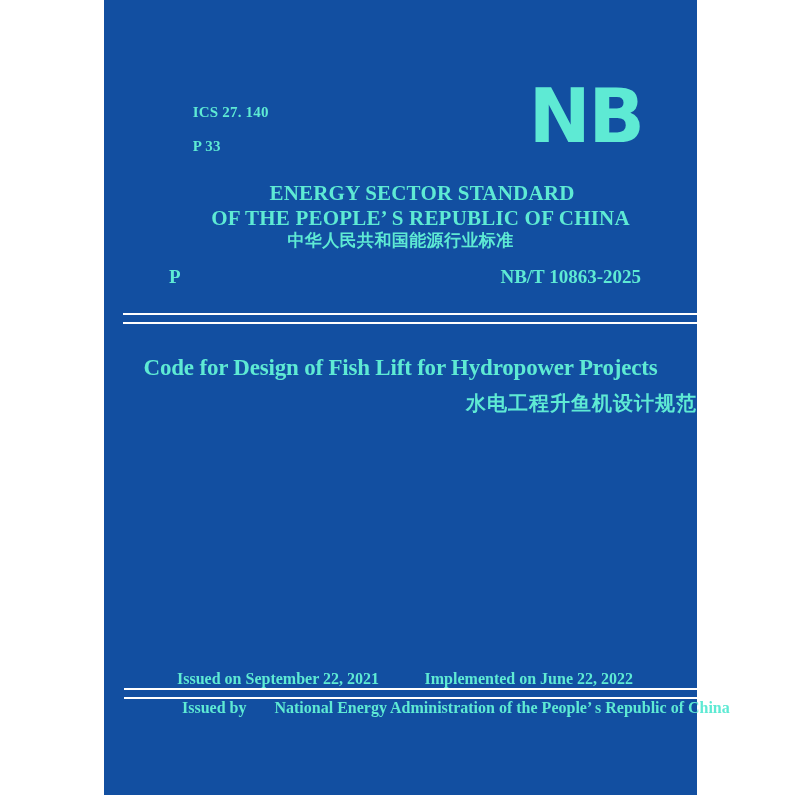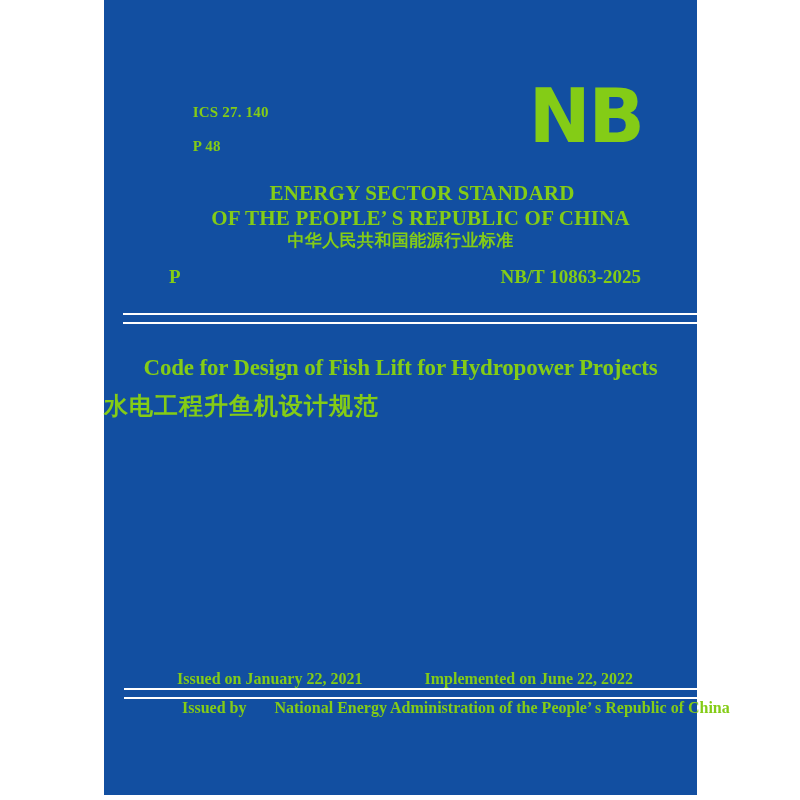--- a/index.html
+++ b/index.html
@@ -5,21 +5,21 @@
   html,body{margin:0;padding:0;}
   body{
     width:800px;height:800px;position:relative;
     background:#ffffff;overflow:hidden;
     font-family:"Liberation Serif","DejaVu Serif",serif;
   }
   .canvas{position:absolute;inset:0;}
   
   .cover{
     position:absolute;left:104px;top:0;width:593px;height:795px;
-    background:#124FA1;color:#84cc16;
+    background:#124FA1;color:#5eead4;
   }
   .cover > div{position:absolute;}
   .ics-block{
     left:65px;top:87px;
     font-weight:bold;font-size:15px;line-height:17px;letter-spacing:.2px;
     white-space:pre;
   }
   .nb-logo{
     top:86px;right:54px;
     font-family:"DejaVu Sans","Liberation Sans",sans-serif;
@@ -37,63 +37,63 @@
     display:flex;justify-content:space-between;align-items:flex-start;
     font-weight:bold;font-size:19px;
   }
   .rule{
     height:7px;
     border-top:2px solid #ffffff;border-bottom:2px solid #ffffff;
   }
   .rule-top{left:19px;right:0;top:313px;}
   .title-en{left:0;right:0;top:355px;text-align:center;
     font-weight:bold;font-size:23px;letter-spacing:-.2px;}
-  .title-cn{left:0;right:0;top:390px;text-align:left;
-    font-weight:bold;font-size:24px;letter-spacing:1px;}
+  .title-cn{left:0;right:0;top:390px;text-align:right;
+    font-weight:bold;font-size:20px;letter-spacing:1px;}
   .issued-row{
     left:73px;right:64px;top:670px;
     display:flex;justify-content:space-between;
     font-weight:bold;font-size:16px;
   }
   .rule-bottom{left:20px;right:0;top:688px;}
   .issuedby-row{
     left:78px;right:10px;top:699px;
     display:flex;gap:28px;
     font-weight:bold;font-size:16px;white-space:nowrap;
   }
 </style>
 </head>
 <body>
 
 <div class="canvas">
   <div class="cover">
 
     <div class="ics-block">
       <span>ICS 27. 140</span><br>
-      <span>P 48</span>
+      <span>P 33</span>
     </div>
 
     <div class="nb-logo">NB</div>
 
     <div class="hdr-en1">ENERGY SECTOR STANDARD</div>
     <div class="hdr-en2">OF THE PEOPLE’ S REPUBLIC OF CHINA</div>
     <div class="hdr-cn">中华人民共和国能源行业标准</div>
 
     <div class="code-row">
       <span>P</span>
       <span>NB/T 10863-2025</span>
     </div>
 
     <div class="rule rule-top"></div>
 
     <div class="title-en">Code for Design of Fish Lift for Hydropower Projects</div>
     <div class="title-cn">水电工程升鱼机设计规范</div>
 
     <div class="issued-row">
-      <span>Issued on January 22, 2021</span>
+      <span>Issued on September 22, 2021</span>
       <span>Implemented on June 22, 2022</span>
     </div>
 
     <div class="rule rule-bottom"></div>
 
     <div class="issuedby-row">
       <span>Issued by</span>
       <span>National Energy Administration of the People’ s Republic of China</span>
     </div>
 

